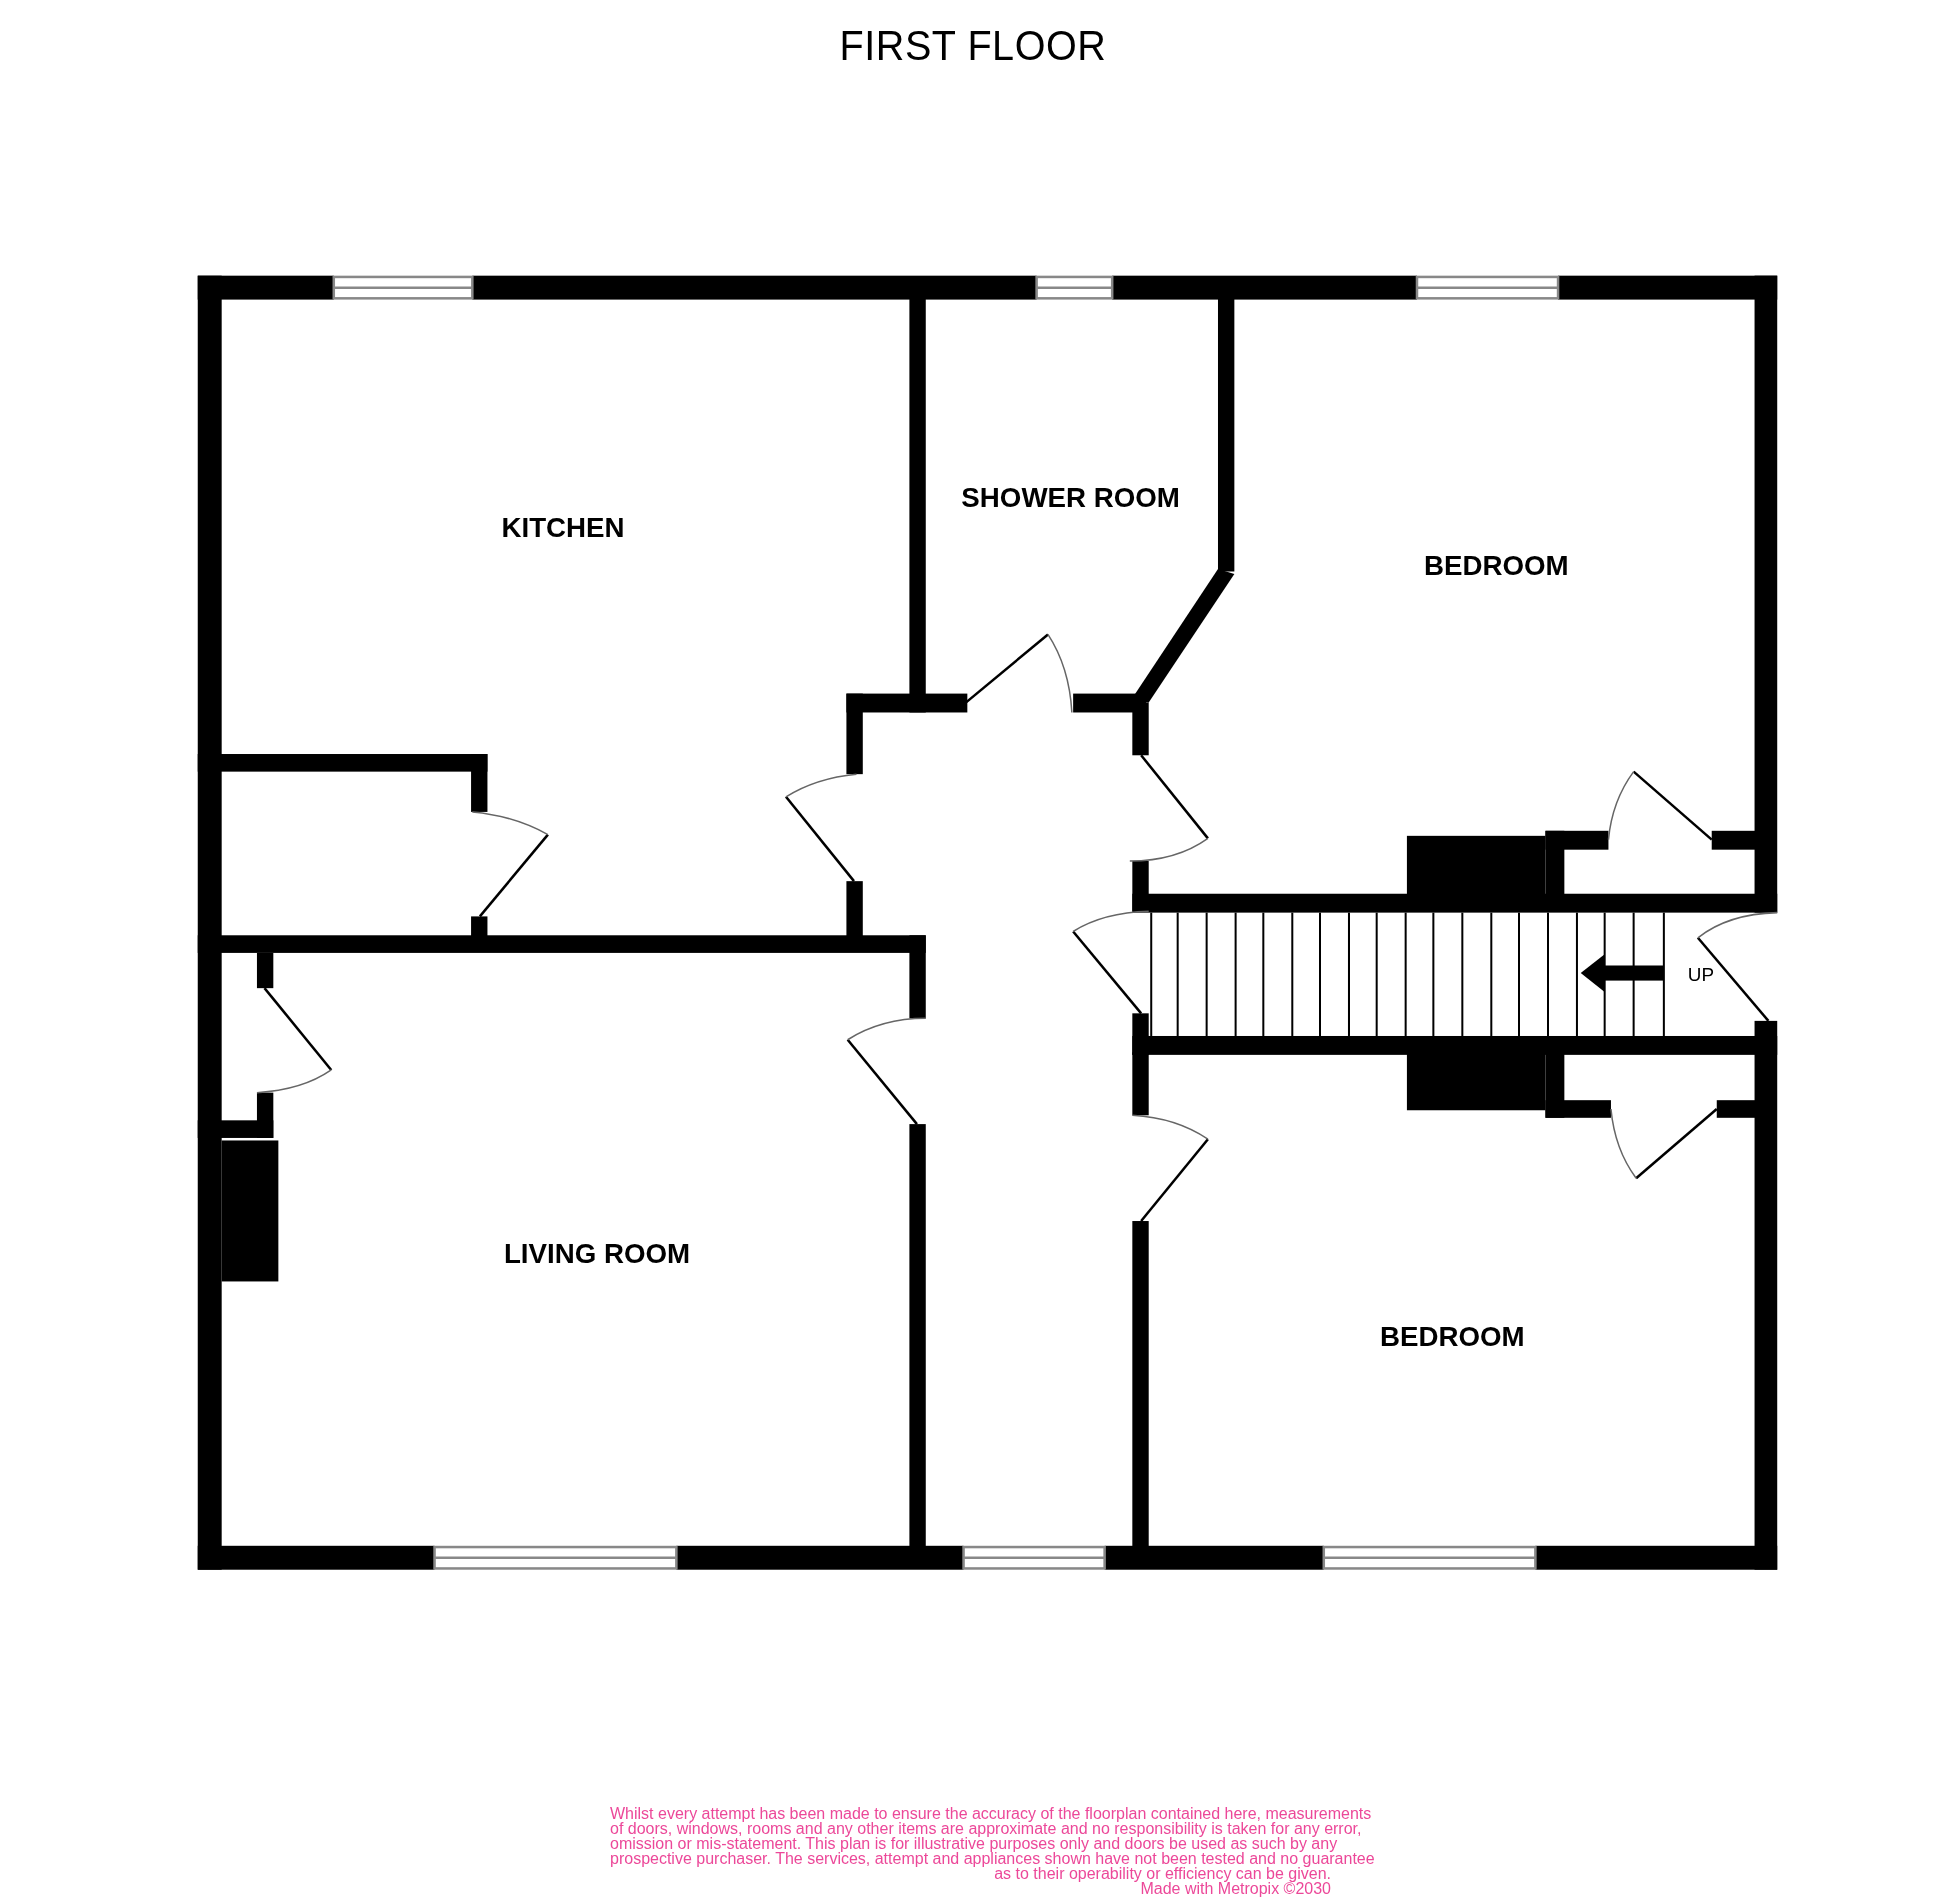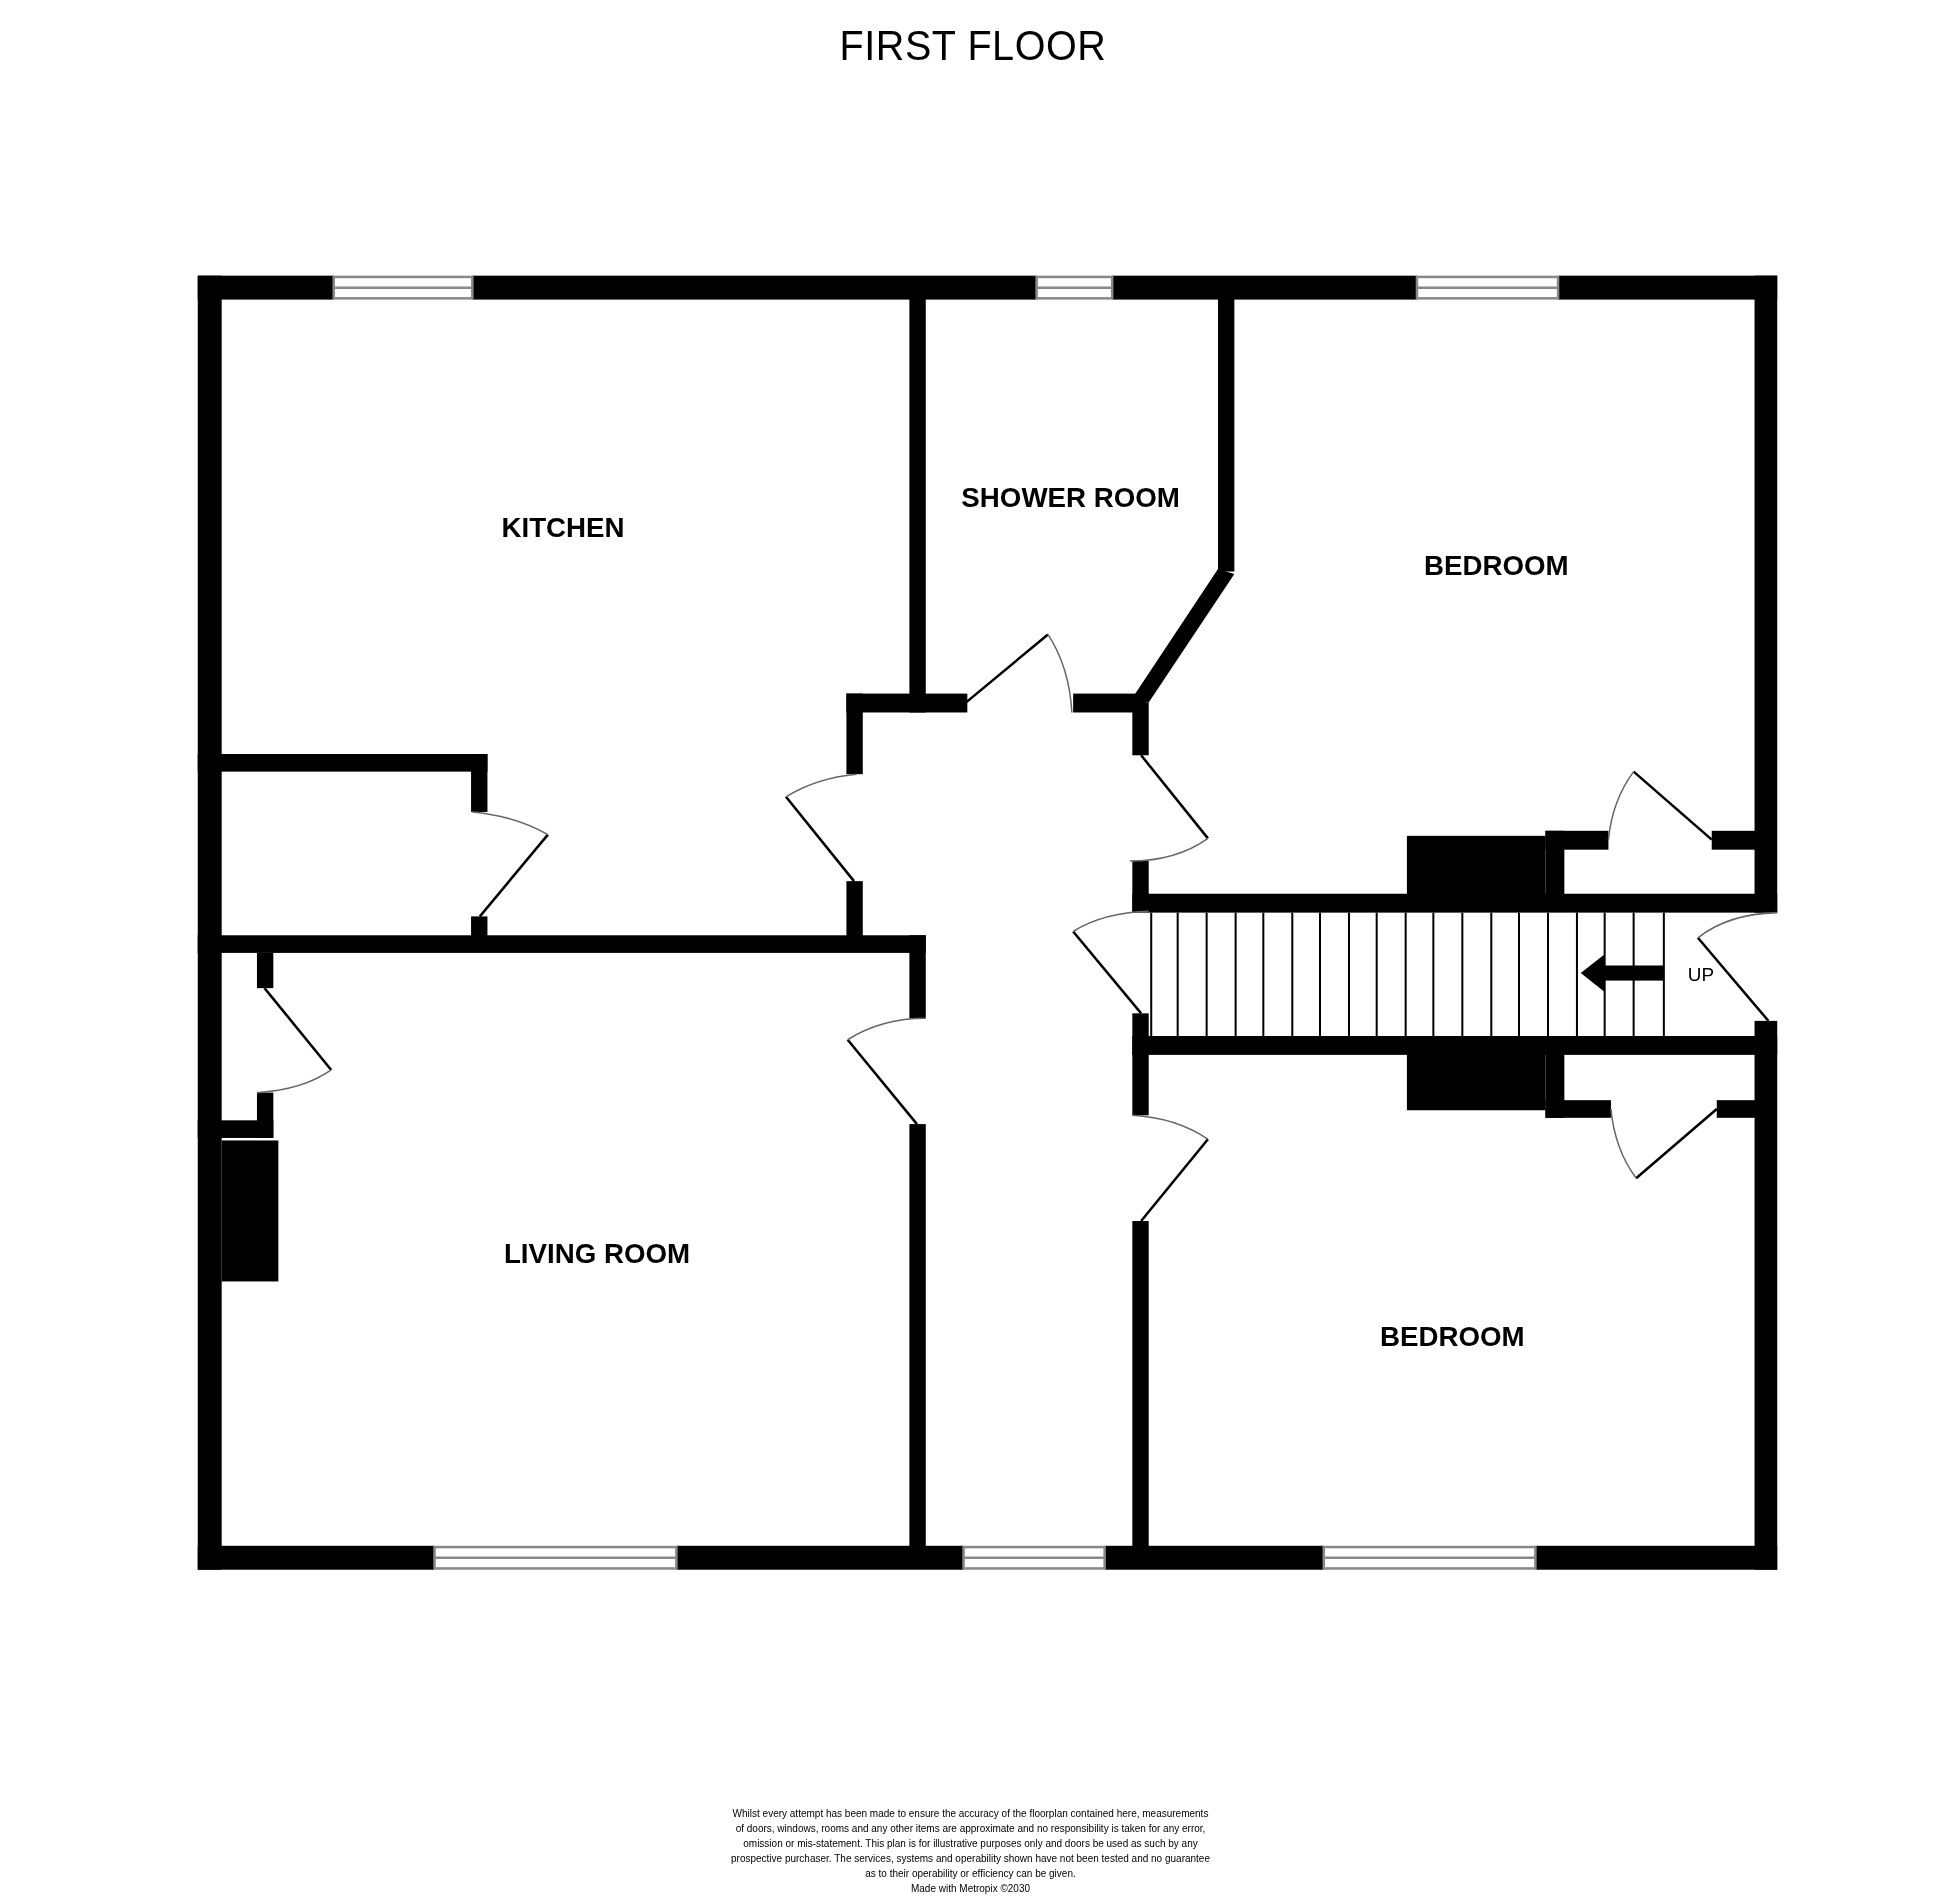--- a/index.html
+++ b/index.html
@@ -1,20 +1,20 @@
 <!DOCTYPE html>
 <html style="font-size:9px"><head>
 <meta charset="utf-8">
 <style>
   html, body { margin:0; padding:0; background:#ffffff; }
   body { width:1946px; height:1897px; position:relative; overflow:hidden; font-family:"Liberation Sans", sans-serif; }
   #plan { position:absolute; left:0; top:0; width:1946px; height:1897px; }
   .title { position:absolute; left:0; width:1946px; top:21px; text-align:center; font-size:43px; color:#000; letter-spacing:0.6px; transform:scaleX(0.92); }
   .room-label { font-family:"Liberation Sans", sans-serif; font-weight:bold; fill:#000; }
-  .disclaimer { position:absolute; left:610px; width:721px; top:1806px; text-align:center; font-size:10px; line-height:15px; color:#000000; }
+  .disclaimer { position:absolute; left:610px; width:721px; top:1806px; text-align:right; font-size:16px; line-height:15px; color:#ec4899; }
   .disclaimer div { white-space:nowrap; }
 </style>
 </head>
 <body>
 
 <div class="title">FIRST FLOOR</div>
 
 <svg id="plan" viewBox="0 0 1545 1507" preserveAspectRatio="none" xmlns="http://www.w3.org/2000/svg">
 
   <g fill="#000">
@@ -201,17 +201,17 @@
   <text class="room-label" x="850" y="403" font-size="22" text-anchor="middle">SHOWER ROOM</text>
   <text class="room-label" x="1188" y="457" font-size="22" text-anchor="middle">BEDROOM</text>
   <text class="room-label" x="474" y="1003" font-size="22" text-anchor="middle">LIVING ROOM</text>
   <text class="room-label" x="1153" y="1069" font-size="22" text-anchor="middle">BEDROOM</text>
 </svg>
 
 <div class="disclaimer">
   <div>Whilst every attempt has been made to ensure the accuracy of the floorplan contained here, measurements</div>
   <div>of doors, windows, rooms and any other items are approximate and no responsibility is taken for any error,</div>
   <div>omission or mis-statement. This plan is for illustrative purposes only and doors be used as such by any</div>
-  <div>prospective purchaser. The services, systems and operability shown have not been tested and no guarantee</div>
+  <div>prospective purchaser. The services, attempt and appliances shown have not been tested and no guarantee</div>
   <div>as to their operability or efficiency can be given.</div>
   <div>Made with Metropix ©2030</div>
 </div>
 
 
 </body></html>

